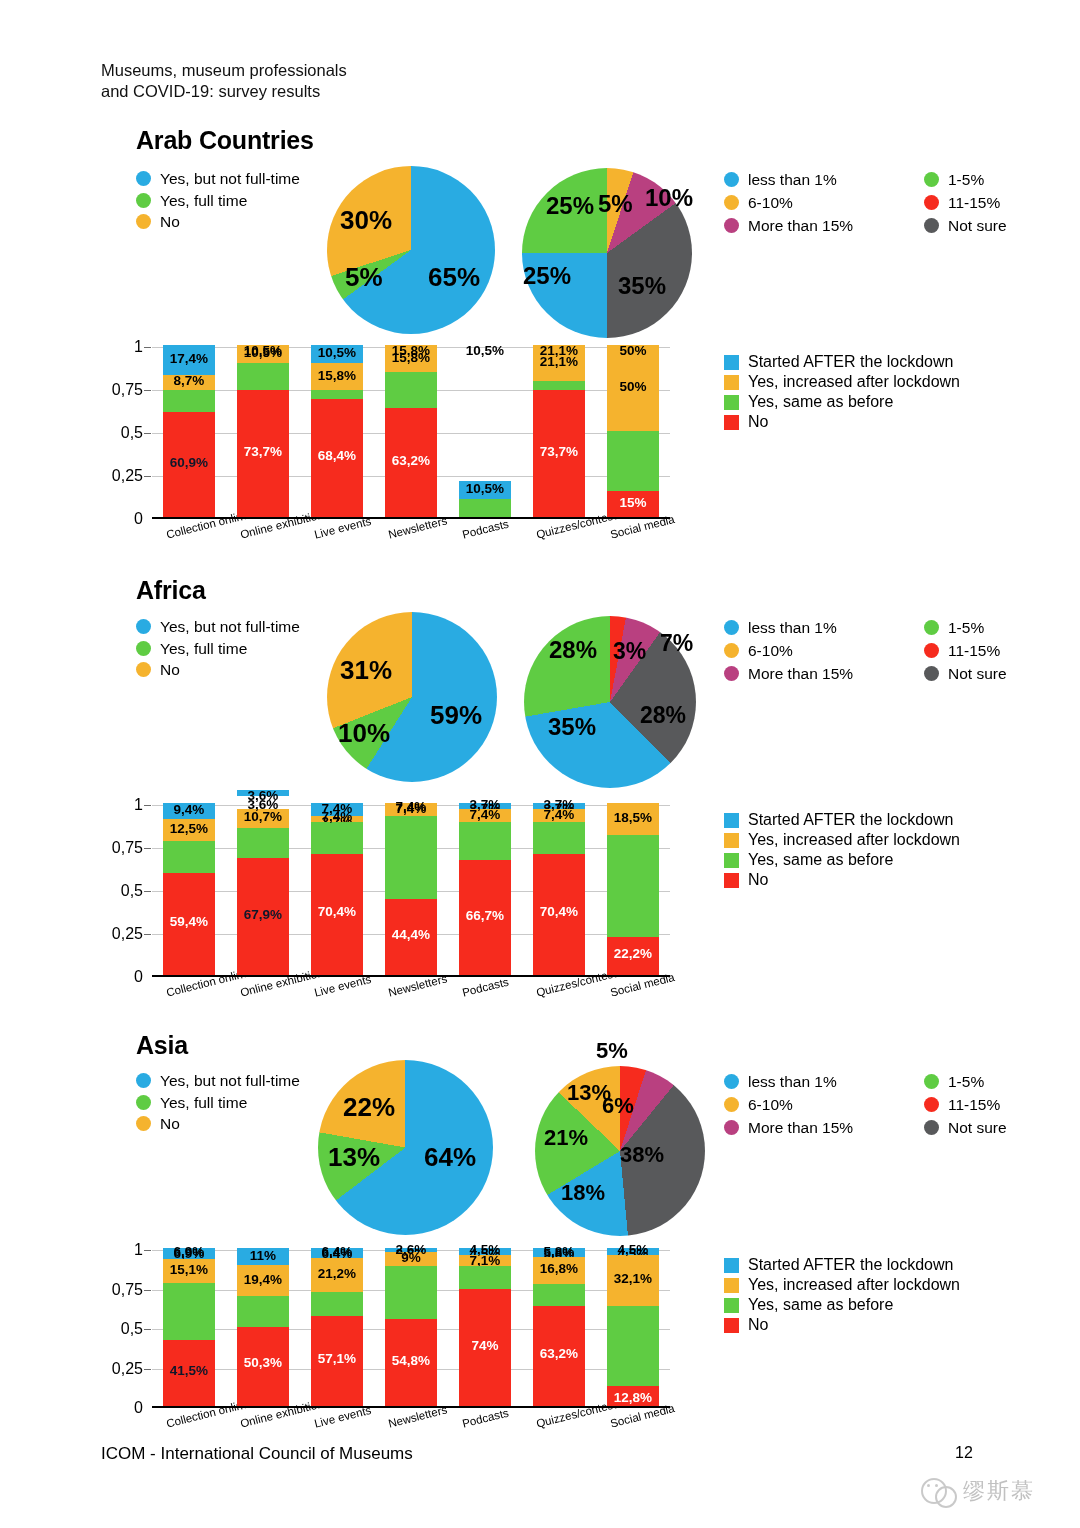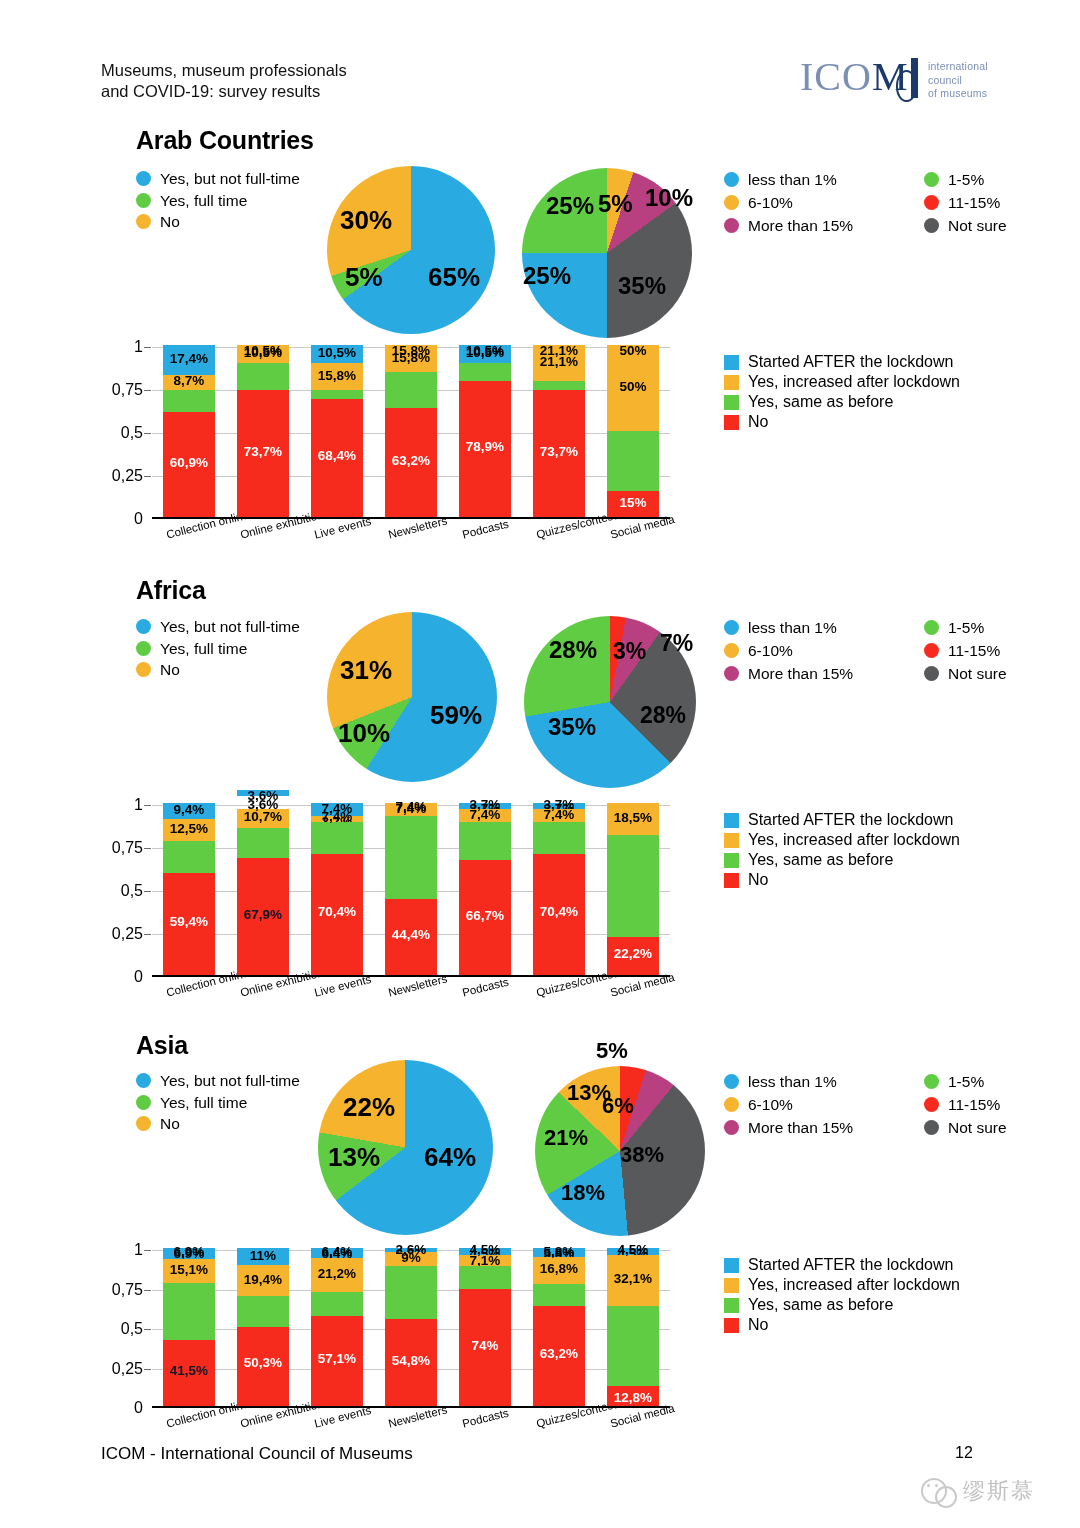--- a/index.html
+++ b/index.html
@@ -77,32 +77,20 @@
 </head>
 <body>
 
 <div class="page">
 
   <div class="doc-title">
     <div>Museums, museum professionals</div>
     <div>and COVID-19: survey results</div>
   </div>
 
-  <div class="logo">
-    <div class="logo-word">
-      <span>ICO</span><span class="logo-m">M</span>
-    </div>
-    <div class="logo-loop"></div>
-    <div class="logo-bar"></div>
-    <div class="logo-sub">
-      <div>international</div>
-      <div>council</div>
-      <div>of museums</div>
-    </div>
-  </div>
 
   <div class="region-title" style="left:136px;top:126px;">Arab Countries</div>
   <div class="region-title" style="left:136px;top:576px;">Africa</div>
   <div class="region-title" style="left:136px;top:1031px;">Asia</div>
 
   <div id="dyn">
       <div class="legend" style="left: 136px; top: 168px;">
         <div class="row">
           <span class="dot" style="background: rgb(41, 171, 226);"></span>
           <span>Yes, but not full-time</span>
@@ -187,21 +175,21 @@
           <div class="ytick-dash" style="top: 0px;"></div>
           <div class="bar" style="left: 11.1px; width: 51.8px;">
             <div class="seg" style="height: 29.928px; background: rgb(41, 171, 226);">
               <span style="color: rgb(0, 0, 0); top: 5.964px;">17,4%</span>
             </div>
             <div class="seg" style="height: 14.964px; background: rgb(245, 179, 46);">
               <span style="color: rgb(0, 0, 0); top: -1.518px;">8,7%</span>
             </div>
             <div class="seg" style="height: 22.36px; background: rgb(95, 204, 67);"></div>
             <div class="seg" style="height: 104.748px; background: rgb(246, 43, 30);">
-              <span style="color: #ffffff; top: 42.374px;">60,9%</span>
+              <span style="color: #0f172a; top: 42.374px;">60,9%</span>
             </div>
           </div>
           <div class="cat" style="left: 13.1px; top: 182px;">Collection online</div>
           <div class="bar" style="left: 85.1px; width: 51.8px;">
             <div class="seg" style="height: 18.06px; background: rgb(245, 179, 46);">
               <span style="color: rgb(0, 0, 0); top: 0.0299999px;">10,5%</span>
             </div>
             <div class="seg" style="height: 27.176px; background: rgb(95, 204, 67);"></div>
             <div class="seg" style="height: 126.764px; background: rgb(246, 43, 30);">
               <span style="color: rgb(255, 255, 255); top: 53.382px;">73,7%</span>
@@ -229,23 +217,20 @@
             <div class="seg" style="height: 108.704px; background: rgb(246, 43, 30);">
               <span style="color: rgb(255, 255, 255); top: 44.352px;">63,2%</span>
             </div>
           </div>
           <div class="cat" style="left: 235.1px; top: 182px;">Newsletters</div>
           <div class="bar" style="left: 307.1px; width: 51.8px;">
             <div class="seg" style="height: 18.06px; background: rgb(41, 171, 226);">
               <span style="color: rgb(0, 0, 0); top: 0.0299999px;">10,5%</span>
             </div>
             <div class="seg" style="height: 18.232px; background: rgb(95, 204, 67);"></div>
-            <div class="seg" style="height: 135.708px; background: rgb(246, 43, 30);">
-              <span style="color: rgb(255, 255, 255); top: 57.854px;">78,9%</span>
-            </div>
           </div>
           <div class="cat" style="left: 309.1px; top: 182px;">Podcasts</div>
           <div class="bar" style="left: 381.1px; width: 51.8px;">
             <div class="seg" style="height: 36.292px; background: rgb(245, 179, 46);">
               <span style="color: rgb(0, 0, 0); top: 9.146px;">21,1%</span>
             </div>
             <div class="seg" style="height: 8.944px; background: rgb(95, 204, 67);"></div>
             <div class="seg" style="height: 126.764px; background: rgb(246, 43, 30);">
               <span style="color: rgb(255, 255, 255); top: 53.382px;">73,7%</span>
             </div>

